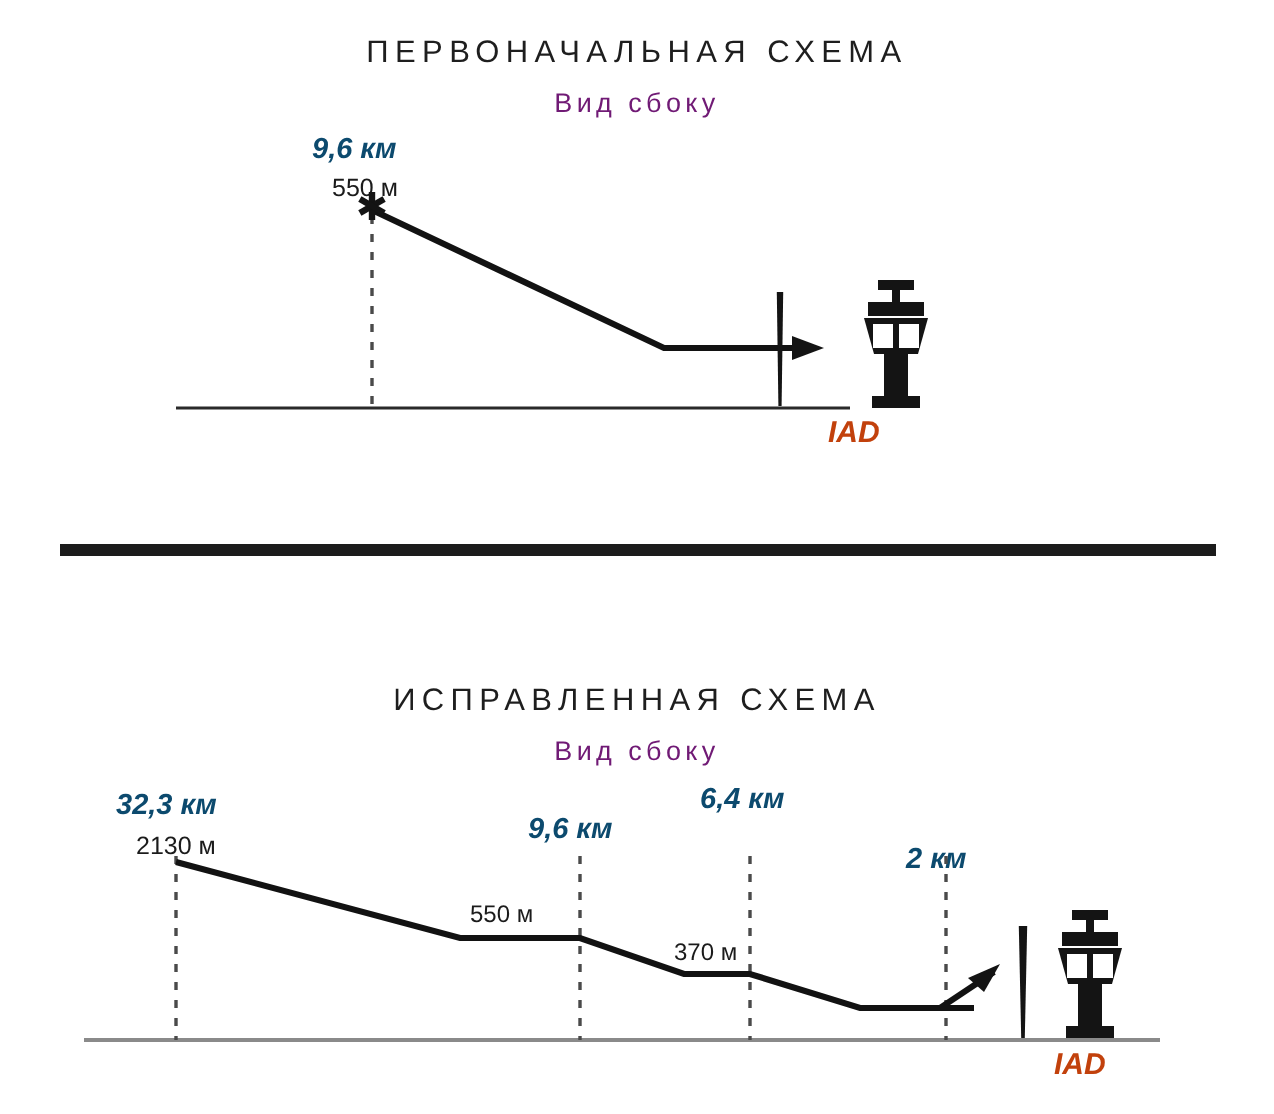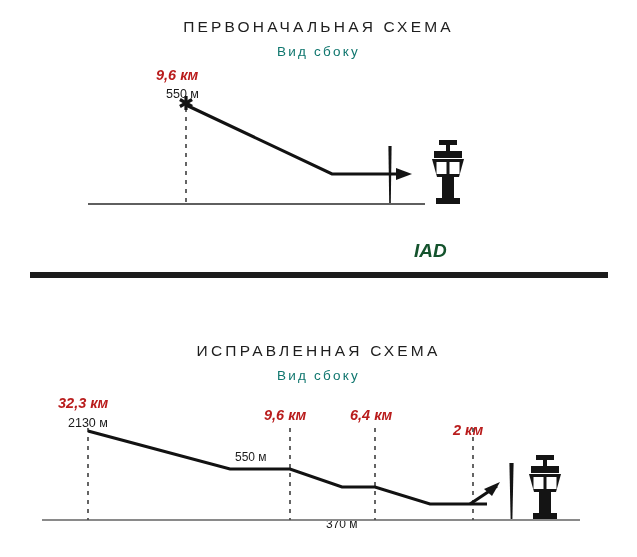--- a/index.html
+++ b/index.html
@@ -22,59 +22,58 @@
     text-align: center;
     font-size: 15.5px;
     letter-spacing: 3.2px;
     color: #1e1e1e;
     white-space: nowrap;
   }
   .subtitle {
     text-align: center;
     font-size: 13.5px;
     letter-spacing: 2.2px;
-    color: #0f766e;
+    color: #701a75;
     white-space: nowrap;
   }
 
   .divider {
     position: absolute;
     left: 30px;
     width: 578px;
     height: 6px;
     background: #1c1c1c;
   }
 
   .label {
     position: absolute;
     white-space: nowrap;
     line-height: 1;
   }
   .dist {
     font-style: italic;
     font-weight: bold;
     font-size: 14.5px;
-    color: #b91c1c;
+    color: #0c4a6e;
   }
   .alt {
     font-size: 12.5px;
     color: #1b1b1b;
   }
   .alt-step {
     font-size: 12px;
     color: #1b1b1b;
   }
   .iad {
     position: absolute;
     font-style: italic;
     font-weight: bold;
-    font-size: 19px;
-    color: #14532d;
+    font-size: 15px;
+    color: #c2410c;
     white-space: nowrap;
-    margin-top: 32px;
   }
 
   svg { position: absolute; left: 0; top: 0; overflow: visible; }
   .ground { stroke: #8a8a8a; stroke-width: 2; }
   .ground-top { stroke: #2a2a2a; stroke-width: 1.6; }
   .path { stroke: #121212; stroke-width: 3.1; fill: none;
           stroke-linejoin: miter; stroke-linecap: butt; }
   .dash { stroke: #4a4a4a; stroke-width: 1.7; stroke-dasharray: 4 5; }
   .tower { fill: #141414; }
   .marker { fill: #141414; }
@@ -131,27 +130,27 @@
 
   <div class="title" style="position:absolute;top:42px;left:0;width:637px;">ИСПРАВЛЕННАЯ СХЕМА</div>
 
   <div class="subtitle" style="position:absolute;top:68px;left:0;width:637px;">Вид сбоку</div>
 
   <div class="label dist" style="left:58px;top:96px;">32,3 км</div>
   <div class="label alt" style="left:68px;top:117px;">2130 м</div>
 
   <div class="label dist" style="left:264px;top:108px;">9,6 км</div>
 
-  <div class="label dist" style="left:350px;top:108px;">6,4 км</div>
+  <div class="label dist" style="left:350px;top:93px;">6,4 км</div>
 
   <div class="label dist" style="left:453px;top:108px;margin-top:15px;">2 км</div>
 
   <div class="label alt-step" style="left:235px;top:151px;">550 м</div>
 
-  <div class="label alt-step" style="left:326px;top:170px;margin-top:48px;">370 м</div>
+  <div class="label alt-step" style="left:337px;top:170px;">370 м</div>
 
   <svg width="637" height="257">
 
     <line class="ground" x1="42" y1="220" x2="580" y2="220"></line>
 
     <line class="dash" x1="88" y1="128" x2="88" y2="220"></line>
     <line class="dash" x1="290" y1="128" x2="290" y2="220"></line>
     <line class="dash" x1="375" y1="128" x2="375" y2="220"></line>
     <line class="dash" x1="473" y1="128" x2="473" y2="220"></line>
 

